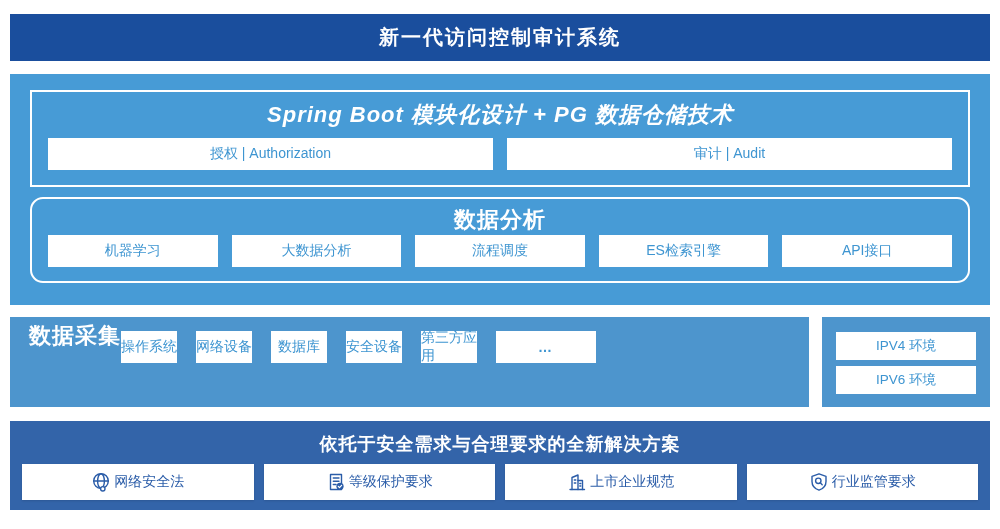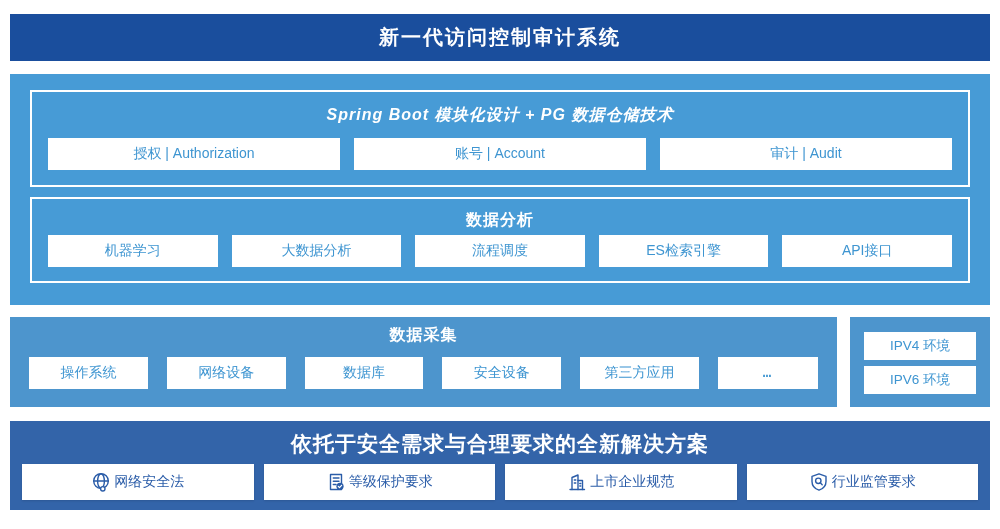--- a/index.html
+++ b/index.html
@@ -15,56 +15,56 @@
     display:flex; align-items:center; justify-content:center;
     font-size:20px; font-weight:700; letter-spacing:2px;
   }
   
   .platform-wrap {
     margin-top:13px; background:#479bd6; height:231px;
     padding:16px 20px 22px; display:flex; flex-direction:column; gap:10px;
   }
   .framed { border:2px solid #ffffff; }
   .frame-a { flex:1.15; padding:10px 16px 15px; display:flex; flex-direction:column; }
-  .frame-b { flex:1; padding:8px 16px 14px; display:flex; flex-direction:column; }
+  .frame-b { flex:1; padding:8px 16px 14px; display:flex; flex-direction:column;border-radius:13px; }
   .frame-title {
-    color:#fff; font-weight:700; font-size:16px; text-align:center;
+    color:#fff; font-weight:700; font-size:22px; text-align:center;
     letter-spacing:1px; line-height:26px;
   }
   .frame-title.italic { font-style:italic; }
   .box-row { display:flex; gap:14px; margin-top:auto; }
   .wbox {
     background:#fff; height:32px; flex:1;
     display:flex; align-items:center; justify-content:center;
     color:#3e95d1; font-size:14px;
   }
   
   .middle-row { margin-top:12px; display:flex; gap:13px; }
   .collection {
     flex:1; background:#4d95cd; height:90px; padding:6px 19px 0;
-    display:flex; flex-direction:column;font-family:Liberation Mono, monospace;
+    display:flex; flex-direction:row;
   }
   .collection .box-row { gap:19px; margin-top:8px; }
   .collection .wbox { font-size:14px; }
   .wbox.dots { flex:0 0 100px; font-weight:700; letter-spacing:2px; }
   .ipv-panel {
-    width:140px; background:#4d95cd; height:90px; padding:15px 14px 13px;
+    width:168px; background:#4d95cd; height:90px; padding:15px 14px 13px;
     display:flex; flex-direction:column; justify-content:space-between;
   }
   .ipv-box {
     background:#fff; height:28px; display:flex; align-items:center; justify-content:center;
     color:#3e95d1; font-size:13.5px;
   }
   
   .solution {
     margin-top:14px; background:#3364a9; height:89px; padding:8px 12px 0;
     display:flex; flex-direction:column;
   }
   .solution-title {
-    color:#fff; font-weight:700; font-size:21px; text-align:center;
+    color:#fff; font-weight:700; font-size:18px; text-align:center;
     letter-spacing:1px; line-height:30px;
   }
   .solution-row { display:flex; gap:10px; margin-top:5px; }
   .sbox {
     background:#fff; height:36px; flex:1;
     display:flex; align-items:center; justify-content:center; gap:3px;
     color:#2a5ca8; font-size:14px;
     box-shadow:0 1px 2px rgba(0,0,0,0.12);
   }
   .sbox .ic { display:flex; align-items:center; color:#2a5ca8; }
@@ -78,21 +78,20 @@
   <div class="banner">
     <span>新一代访问控制审计系统</span>
   </div>
 
   <div class="platform-wrap">
 
     <div class="framed frame-a">
       <div class="frame-title italic">Spring Boot 模块化设计 + PG 数据仓储技术</div>
       <div class="box-row">
         <div class="wbox">授权 | Authorization</div>
-        <div class="wbox">账号 | Account</div>
         <div class="wbox">审计 | Audit</div>
       </div>
     </div>
 
     <div class="framed frame-b">
       <div class="frame-title">数据分析</div>
       <div class="box-row">
         <div class="wbox">机器学习</div>
         <div class="wbox">大数据分析</div>
         <div class="wbox">流程调度</div>

